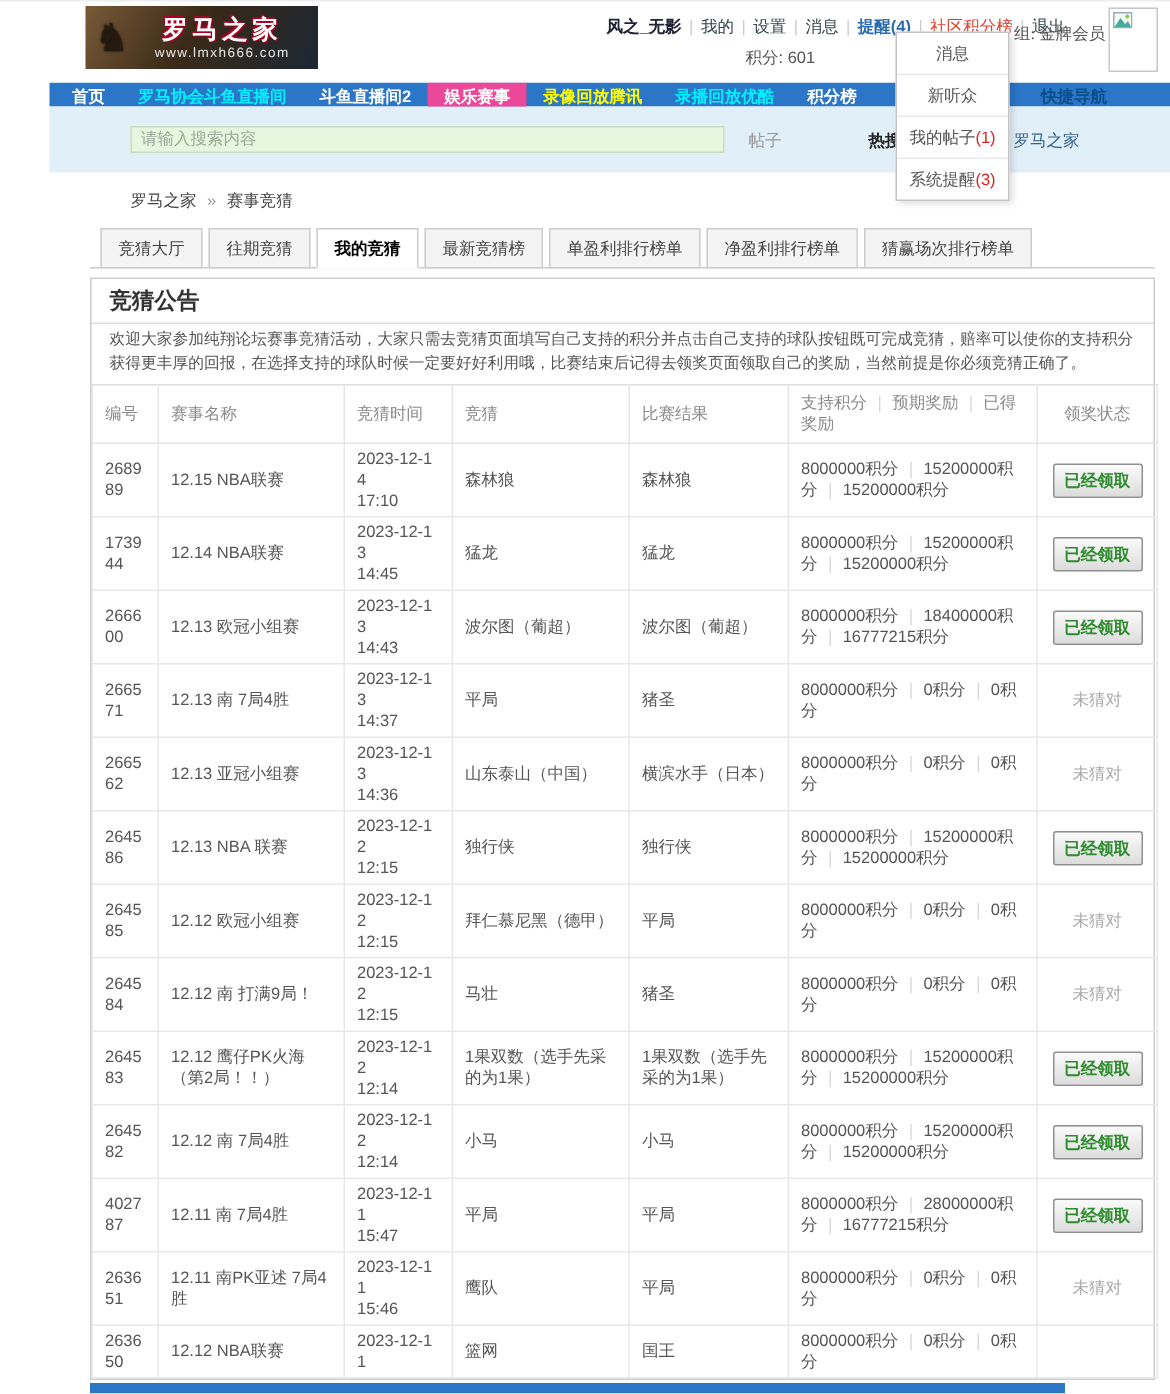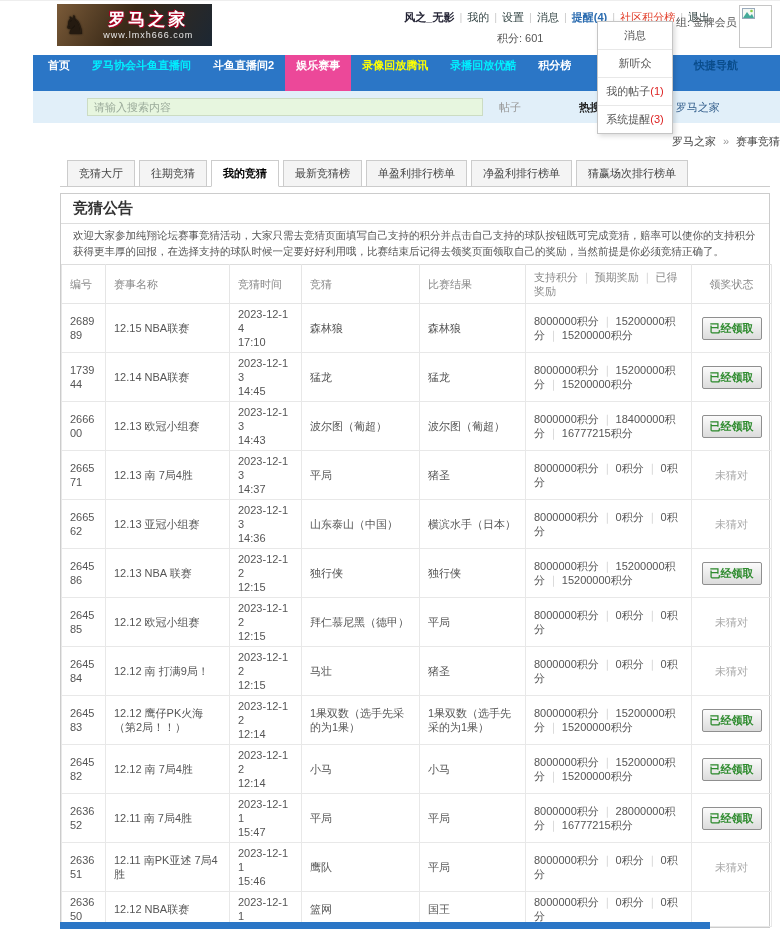--- a/index.html
+++ b/index.html
@@ -35,50 +35,50 @@
   
   .notice-menu {
     position:absolute; left:597px; top:21px; width:76px; z-index:40;
     background:#fff; border:1px solid #c5c5c5; box-shadow:2px 2px 5px rgba(0,0,0,.15);
   }
   .notice-item { padding:6px 0; text-align:center; color:#555; cursor:pointer; }
   .notice-item + .notice-item { border-top:1px solid #e8e8e8; }
   .notice-item .badge { color:#d22; }
 
   
-  .navbar { margin-left:33px; height:36px; background:#2b76c6; display:flex; align-items:stretch; padding-left:4px; }
+  .navbar { margin-left:33px; height:16px; background:#2b76c6; display:flex; align-items:stretch; padding-left:4px; }
   .nav-item { padding:0 11px; line-height:20px; font-weight:bold; font-size:11px; color:#fff; cursor:pointer; white-space:nowrap; }
   .nav-item.cyan { color:#00f0ff; }
   .nav-item.yellow { color:#ffff00; }
   .nav-item.active { background:#ec4899; color:#fff; }
   .quick-nav { margin-left:auto; margin-right:42px; line-height:20px; color:#0a4d8c; font-weight:bold; cursor:pointer; }
 
   
-  .searchbar { margin-left:33px; height:32px; background:#e1eff9; display:flex; align-items:center; }
+  .searchbar { margin-left:33px; height:44px; background:#e1eff9; display:flex; align-items:center; }
   .search-input { margin-left:54px; width:396px; height:18px; background:#e7f6df; border:1px solid #ccdcc3; font-size:11px; padding:0 6px; color:#333; font-family:"Liberation Sans",sans-serif; }
   .search-input::placeholder { color:#9aaa9a; }
   .search-type { margin-left:16px; color:#999; cursor:pointer; }
   .hot { margin-left:58px; white-space:nowrap; }
   .hot-label { font-weight:bold; color:#222; }
   .hot-link { color:#36618e; margin-left:9px; }
 
   
-  .breadcrumb { margin:11px 0 0 87px; color:#444;text-align:right; }
+  .breadcrumb { margin:11px 0 0 87px; color:#444; }
   .crumb { color:#444; }
   .crumb-sep { margin:0 7px; color:#999; }
 
   
   .tabs { margin:11px 0 0 60px; width:710px; display:flex; border-bottom:1px solid #ccc; padding-left:7px; }
   .tab { padding:5px 11px; background:#f4f4f4; border:1px solid #ccc; margin-right:4px; margin-bottom:-1px; color:#444; cursor:pointer; white-space:nowrap; }
   .tab.active { background:#fff; border-bottom-color:#fff; font-weight:bold; color:#000; }
 
   
   .panel { margin:6px 0 0 60px; width:710px; border:1px solid #ccc; background:#fff; }
   .panel-title { padding:5px 12px; font-weight:bold; color:#333; border-bottom:1px solid #ddd; font-size:15px; }
-  .announcement { padding:3px 12px 5px; color:#555; line-height:16px; font-size:10.5px; }
+  .announcement { padding:3px 12px 5px; color:#555; line-height:16px; font-size:10.5px;font-family:Liberation Mono, monospace; }
 
   
   table { width:100%; border-collapse:collapse; table-layout:fixed; font-size:11px; }
   th { color:#8a8a8a; font-weight:normal; text-align:left; padding:5px 8px; border:1px solid #e5e5e5; border-top:1px solid #ddd; line-height:14px; }
   td { padding:3px 8px; border:1px solid #e8e8e8; color:#555; line-height:14px; vertical-align:middle; word-break:break-all; }
   th.center, td.center { text-align:center; }
   .psep { color:#ccc; padding:0 3px; }
   .claim-btn {
     background:linear-gradient(#fbfbfb,#dcdcdc); border:1px solid #8f8f8f; border-radius:2px;
     color:#2e8b2e; font-weight:bold; font-size:11px; padding:3px 7px; cursor:pointer;
@@ -285,21 +285,21 @@
           <td>
             <div>2023-12-12</div>
             <div>12:14</div>
           </td>
           <td>小马</td>
           <td>小马</td>
           <td><span>8000000积分</span><span class="psep">｜</span><span>15200000积分</span><span class="psep">｜</span><span>15200000积分</span></td>
           <td class="center"><button class="claim-btn">已经领取</button></td>
         </tr>
         <tr>
-          <td>263652</td>
+          <td>402787</td>
           <td>12.11 南 7局4胜</td>
           <td>
             <div>2023-12-11</div>
             <div>15:47</div>
           </td>
           <td>平局</td>
           <td>平局</td>
           <td><span>8000000积分</span><span class="psep">｜</span><span>28000000积分</span><span class="psep">｜</span><span>16777215积分</span></td>
           <td class="center"><button class="claim-btn">已经领取</button></td>
         </tr>

